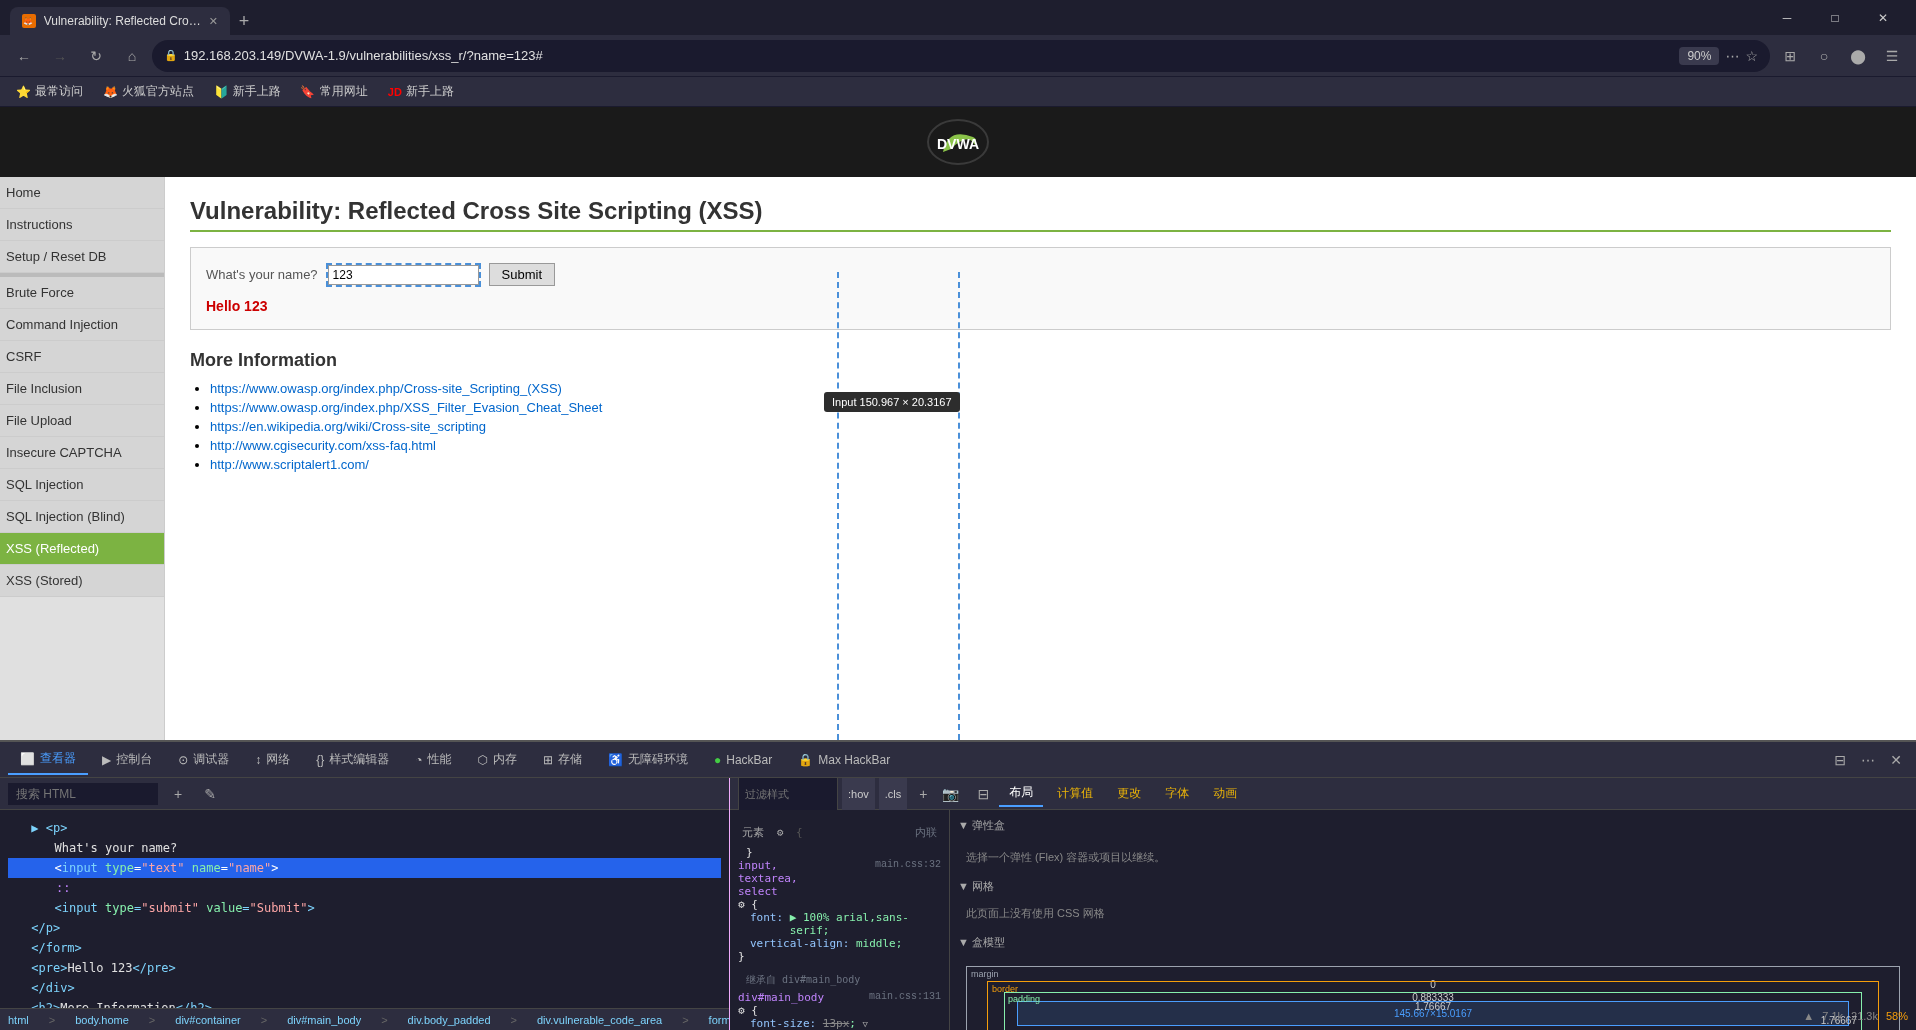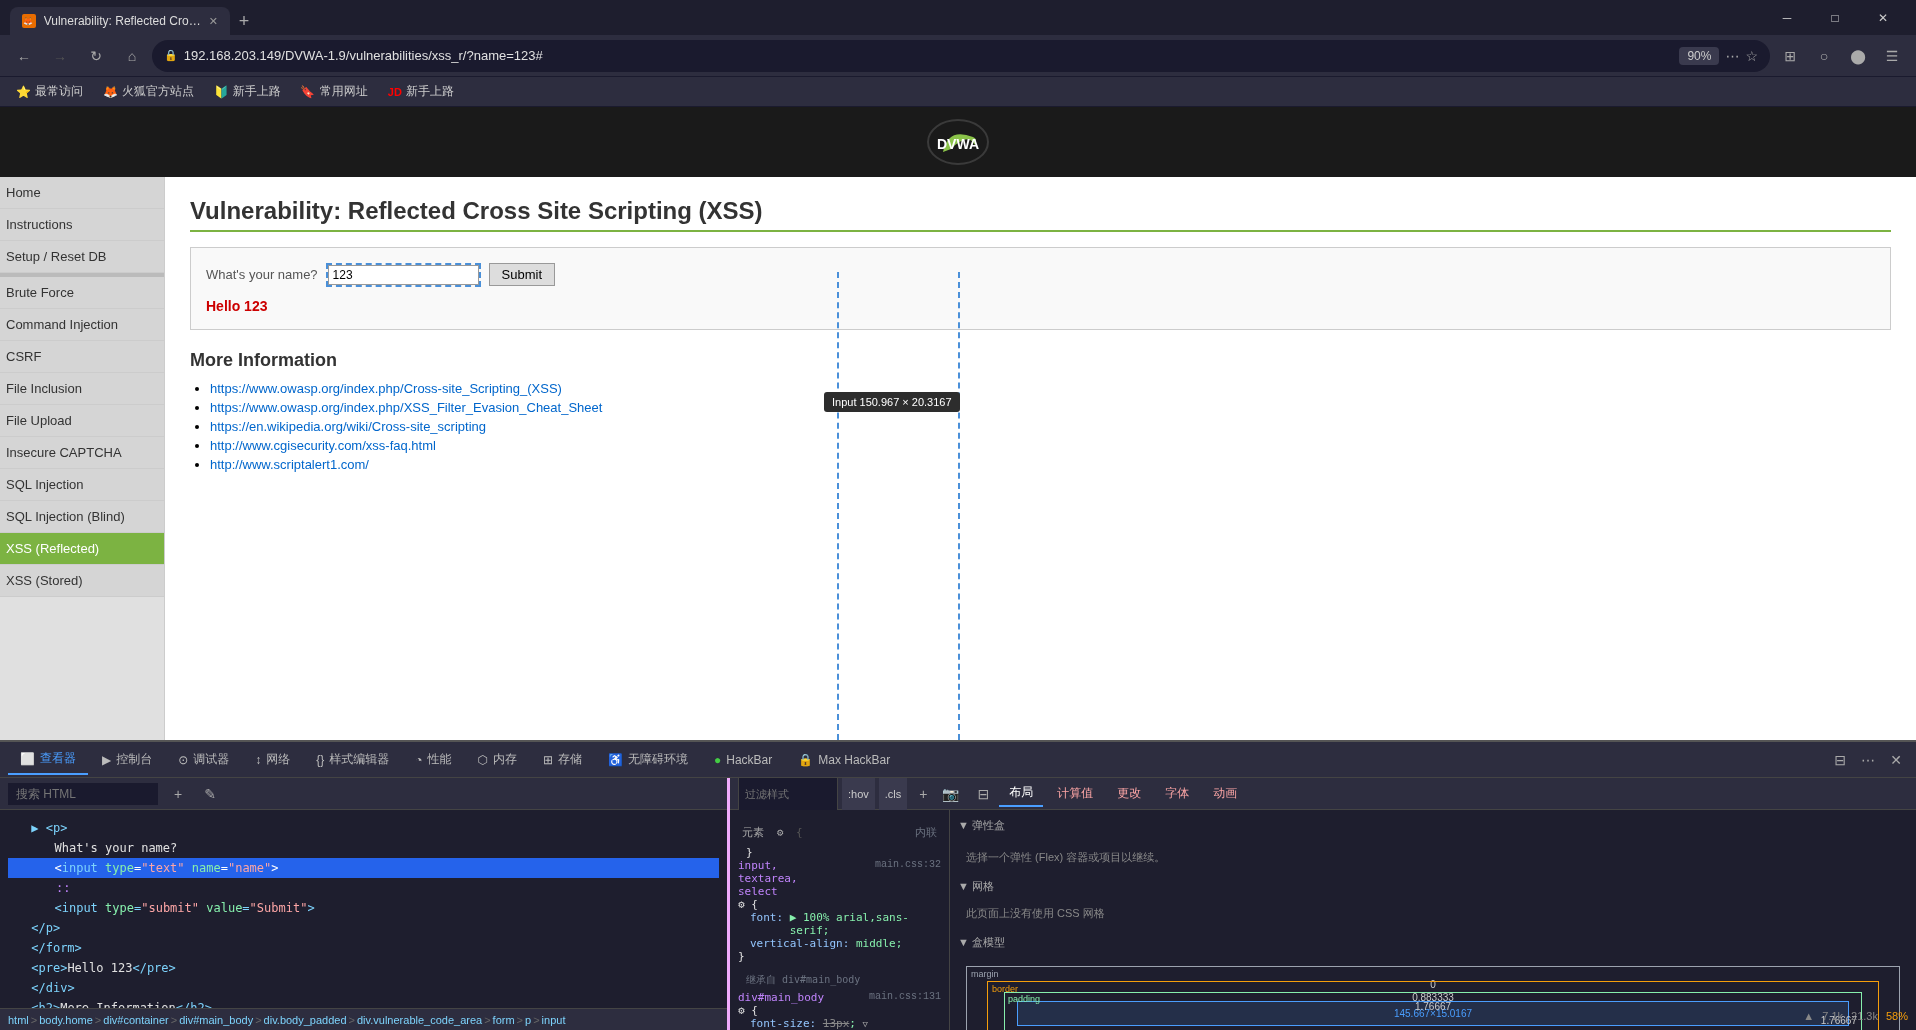--- a/index.html
+++ b/index.html
@@ -337,21 +337,21 @@
 
     .devtools-body {
       flex: 1;
       display: flex;
       overflow: hidden;
     }
 
     
     .dom-panel {
       width: 730px;
-      border-right: 3px solid #f0abfc;
+      border-right: 1px solid #f0abfc;
       display: flex;
       flex-direction: column;
       overflow: hidden;
     }
 
     .dom-toolbar {
       height: 32px;
       background: #2d2d3f;
       display: flex;
       align-items: center;
@@ -394,21 +394,21 @@
 
     .dom-breadcrumb {
       height: 22px;
       background: #2d2d3f;
       border-top: 1px solid #444;
       display: flex;
       align-items: center;
       padding: 0 8px;
       font-size: 11px;
       color: #aaa;
-      gap: 2px;
+      gap: 20px;
       overflow: hidden;
     }
     .breadcrumb-item {
       color: #7dd3fc;
       cursor: pointer;
     }
     .breadcrumb-sep { color: #666; }
 
     
     .styles-panel {
@@ -424,21 +424,21 @@
       display: flex;
       align-items: center;
       padding: 0 8px;
       gap: 4px;
       border-bottom: 1px solid #444;
     }
 
     .styles-tab {
       padding: 4px 10px;
       font-size: 12px;
-      color: #fca5a5;
+      color: #eab308;
       cursor: pointer;
     }
     .styles-tab.active {
       color: white;
       border-bottom: 2px solid #4a9eff;
     }
 
     .styles-body {
       flex: 1;
       display: flex;

